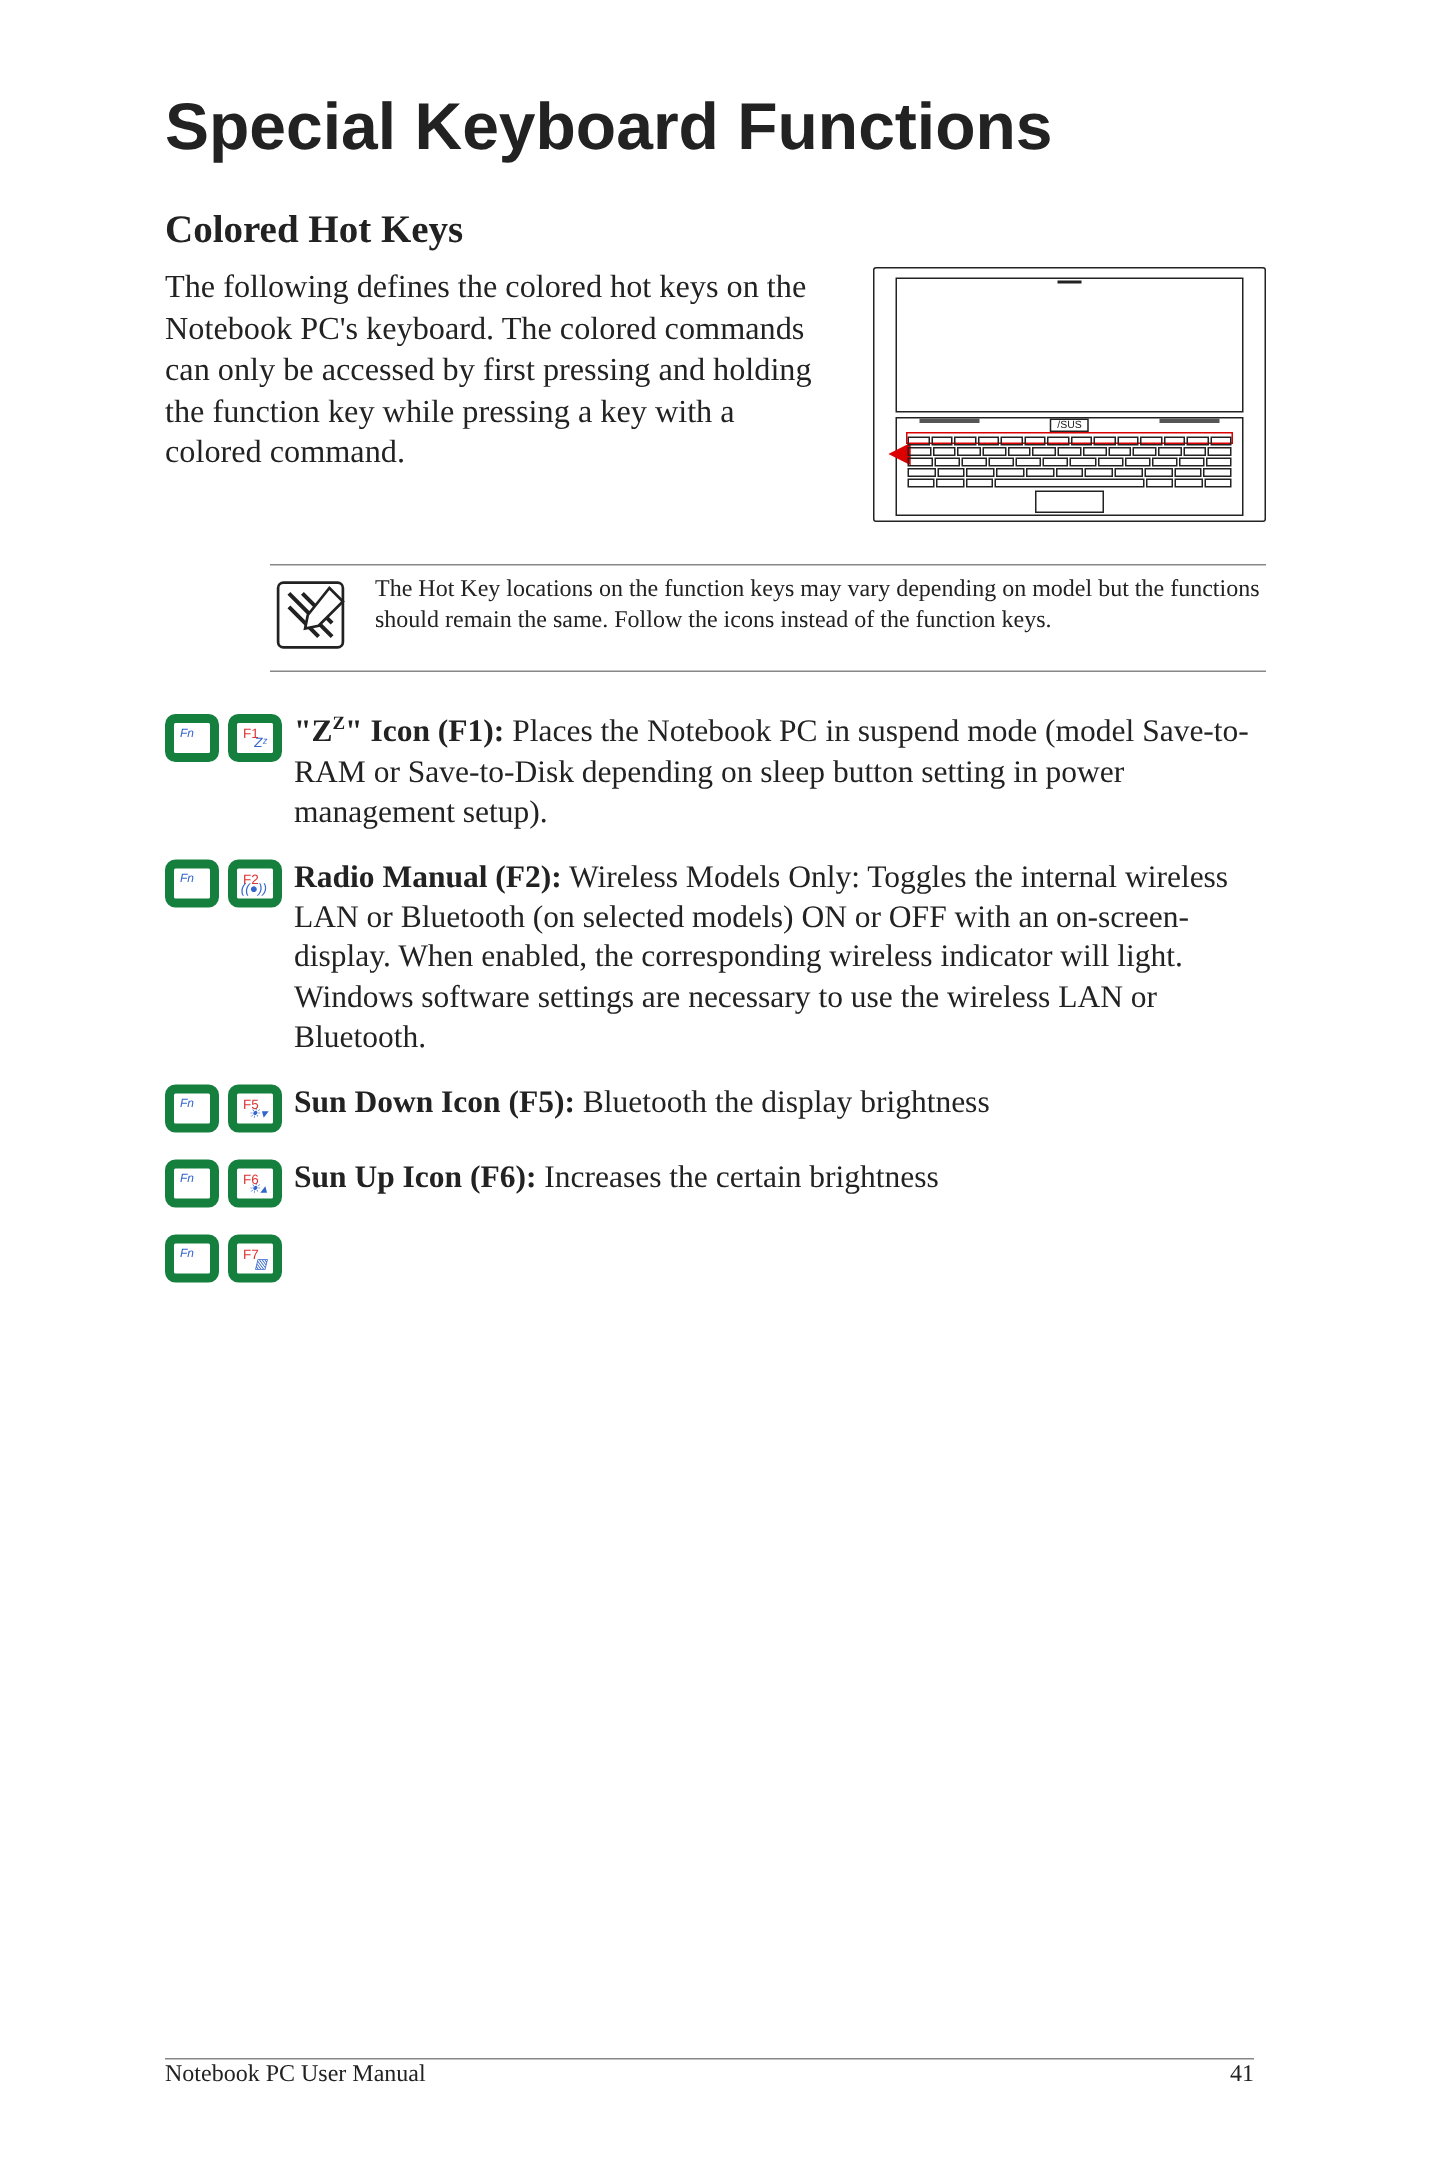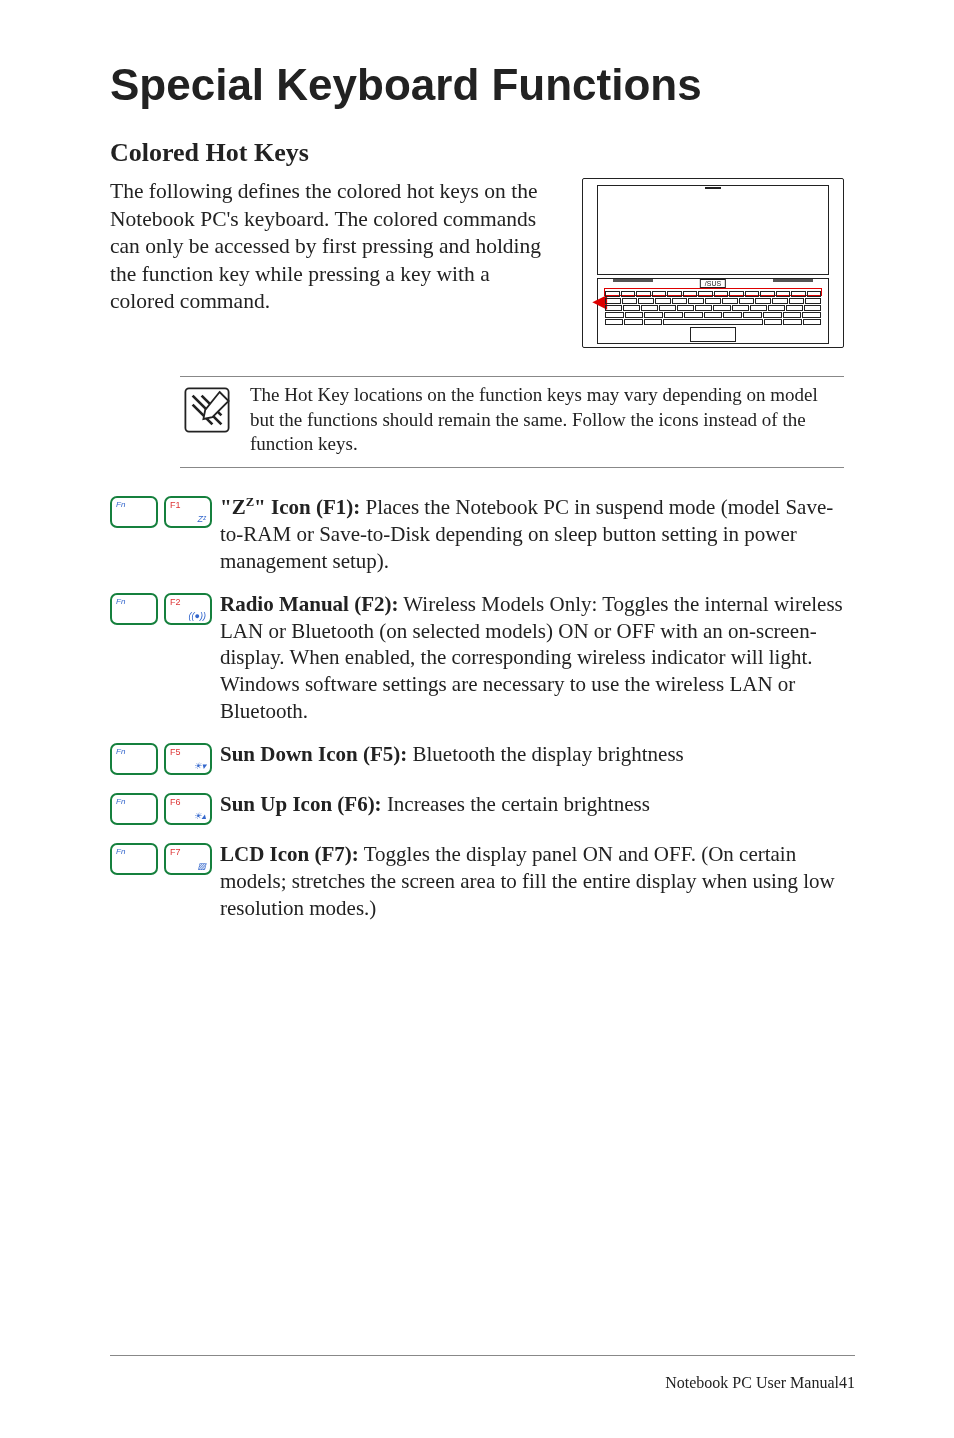--- a/index.html
+++ b/index.html
@@ -19,35 +19,35 @@
   .laptop-box .kb-row { height: 6px; margin-bottom:1px; display:flex; gap:1px;}
   .laptop-box .kb-row span { flex:1; border:0.5px solid #222; }
   .laptop-box .fn-arrow { position:absolute; left:10px; top:113px; color:#d00; font-size:18px; font-weight:bold; line-height:1;}
   .laptop-box .fn-strip { position:absolute; left:22px; right:22px; top:110px; height:6px; outline:1.5px solid #d00;}
   .laptop-box .tp { position:absolute; left:50%; transform:translateX(-50%); top:148px; width:46px; height:15px; border:1px solid #222;}
   .laptop-box .speaker-l { position:absolute; left:30px;  top:100px; width:40px; height:3px; background:#555;}
   .laptop-box .speaker-r { position:absolute; right:30px; top:100px; width:40px; height:3px; background:#555;}
 
   .note-row { display: flex; gap: 16px; align-items: flex-start; border-top: 1px solid #888; border-bottom: 1px solid #888; padding: 6px 0 10px; margin: 0 0 26px 70px; }
   .note-icon { width: 54px; height: 54px; flex: 0 0 54px; }
-  .note-text { font-size: 19px; line-height: 1.3; }
+  .note-text { font-size: 16px; line-height: 1.3; }
 
   .fnrow { display:flex; gap: 8px; margin-bottom: 16px; align-items: flex-start; }
   .keypair { display:flex; gap:6px; flex: 0 0 auto; padding-top:2px;}
-  .key { width: 48px; height: 32px; border: 2px solid #15803d; border-radius: 7px; position: relative; font: 9px Arial, sans-serif; }
+  .key { width: 36px; height: 32px; border: 6px solid #15803d; border-radius: 7px; position: relative; font: 9px Arial, sans-serif; }
   .key .tl { position:absolute; top:2px; left:4px; }
   .key .br { position:absolute; bottom:2px; right:4px; }
   .key .tl-red { color:#d33; }
   .key .br-blue { color:#36c;font-style:italic; }
   .key.fn .tl { font-size:8px; color:#36c; font-style:italic;}
   .fn-body { font-size: 21px; line-height: 1.28; flex: 1; }
   .fn-body b, .fn-body strong { font-weight: 700; }
   sup { font-size: 0.6em; vertical-align: super; }
 
-  .footer { position: absolute; left: 110px; right: 99px; bottom: 46px; border-top: 1px solid #888; padding-top: 18px; display:flex; justify-content: flex-end; font-size: 16px; }
+  .footer { position: absolute; left: 110px; right: 118px; bottom: 46px; border-top: 1px solid #888; padding-top: 1px; display:flex; justify-content: space-between; font-size: 16px; }
 </style>
 </head>
 <body>
 
 <div class="page">
   <h1>Special Keyboard Functions</h1>
   <h2>Colored Hot Keys</h2>
 
   <div class="intro-row">
     <div class="intro-text">The following defines the colored hot keys on the Notebook PC's keyboard. The colored commands can only be accessed by first pressing and holding the function key while pressing a key with a colored command.</div>
@@ -205,22 +205,19 @@
   <div class="fnrow">
     <div class="keypair">
       <div class="key fn">
           <span class="tl">Fn</span>
         </div>
       <div class="key">
         <span class="tl tl-red">F7</span>
         <span class="br br-blue">▧</span>
       </div>
     </div>
-    <div class="fn-body">
-      <strong>LCD Icon (F7):</strong><span> Toggles the display panel ON and OFF. (On certain models; stretches the screen area to fill the entire display when using low resolution modes.)</span>
-    </div>
   </div>
 
   <div class="footer">
     <span>Notebook PC User Manual</span>
     <span>41</span>
   </div>
 </div>
 
 </body></html>

